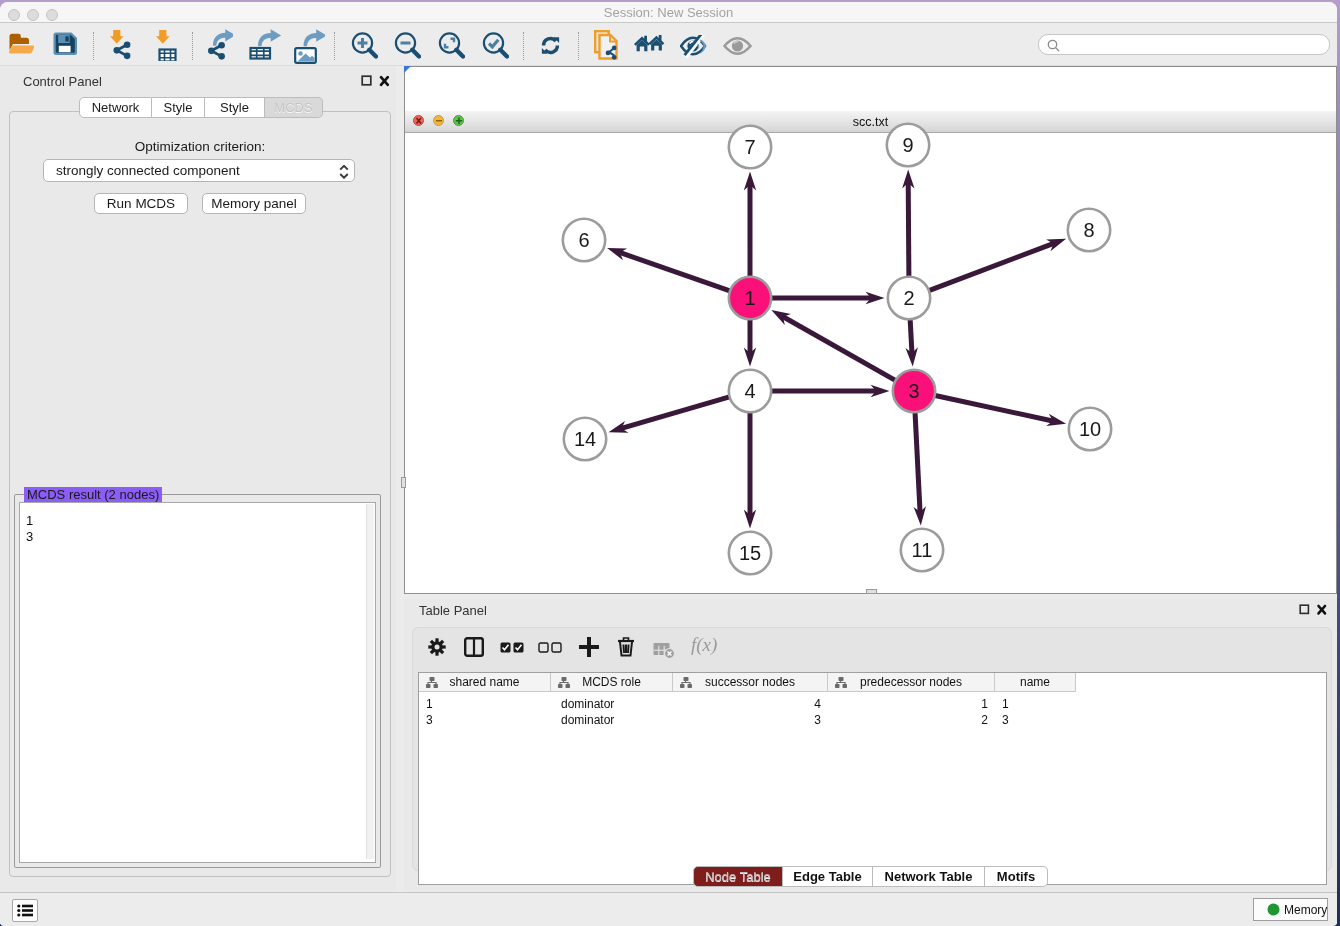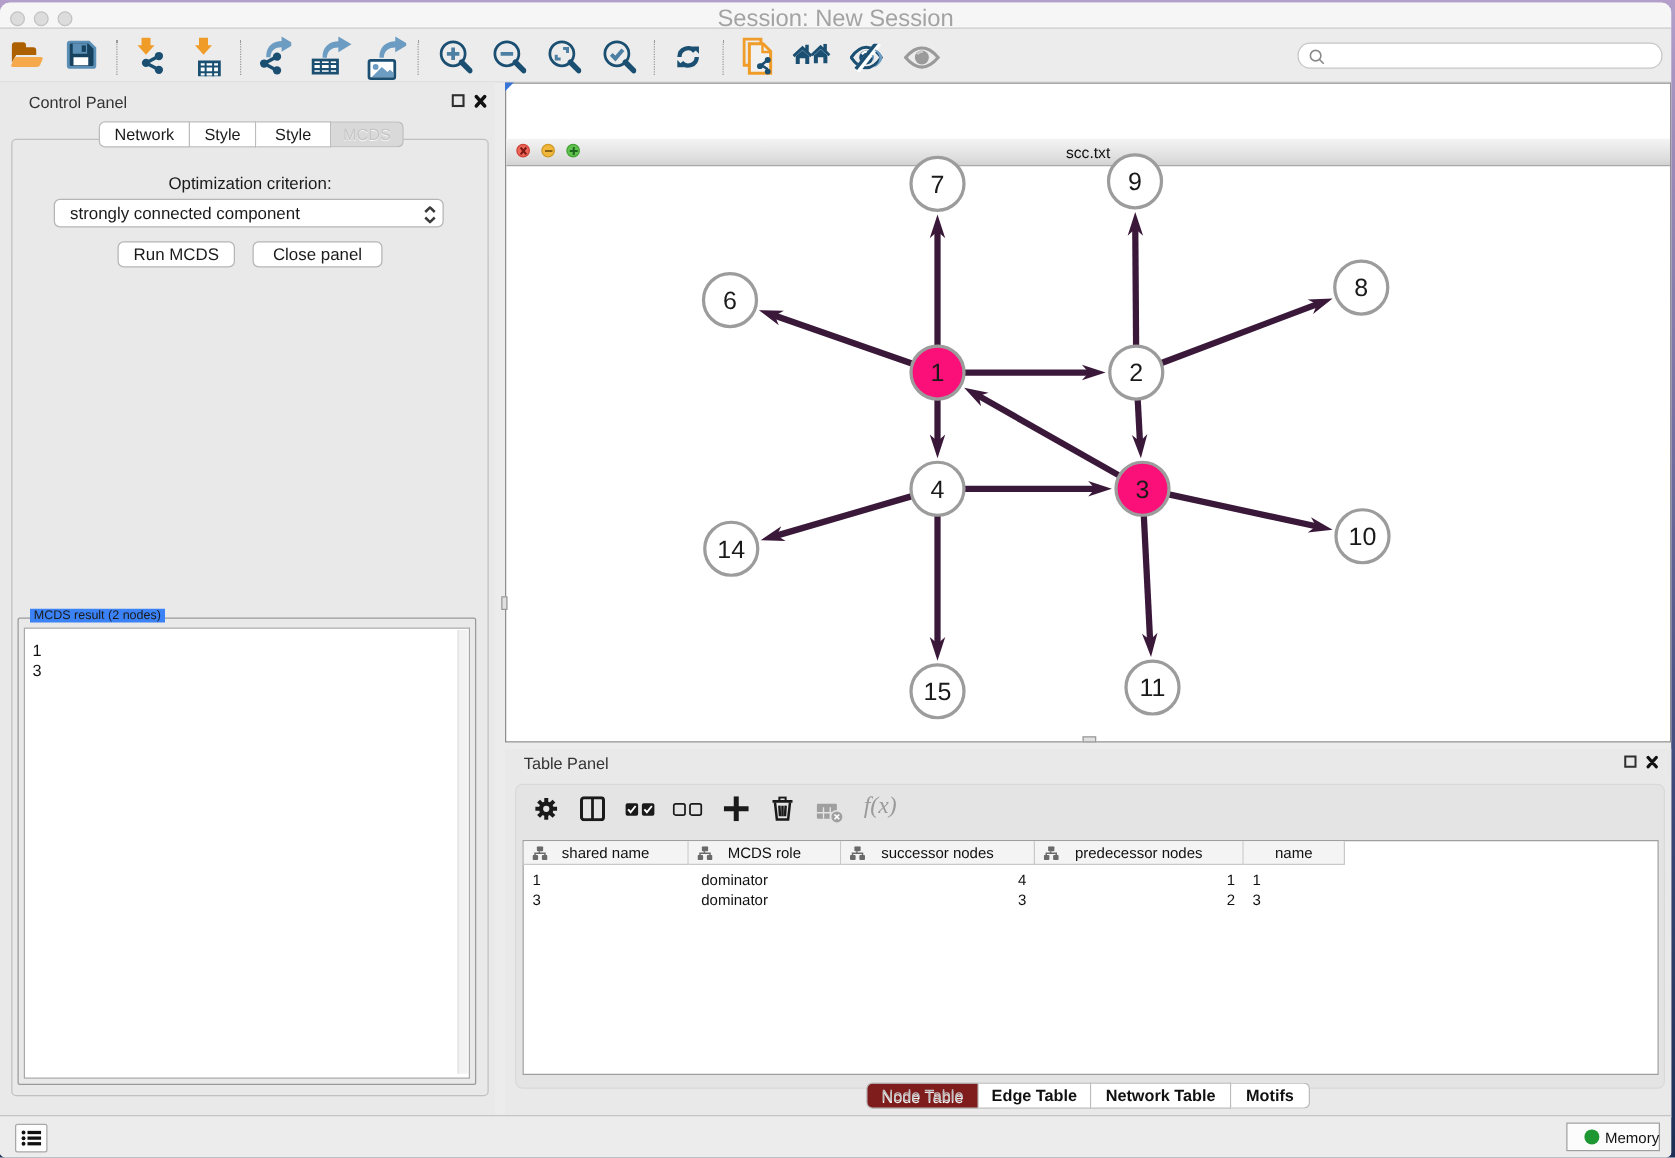--- a/index.html
+++ b/index.html
@@ -5,54 +5,54 @@
 * { margin:0; padding:0; box-sizing:border-box; }
 html,body { width:1340px; height:926px; overflow:hidden; }
 body { font-family:"Liberation Sans", sans-serif;
   background:linear-gradient(180deg,#b39fca 0%,#9d8cba 12%,#6f6d9e 40%,#3c4878 70%,#1d2f55 100%); }
 #win { position:absolute; left:0; top:2px; width:1337px; height:924px;
   border-radius:8px 8px 4px 4px; background:#ececec; overflow:hidden; }
 .abs { position:absolute; }
 
 #titlebar { position:absolute; left:0; top:0; width:100%; height:21px; background:#f6f6f6; border-bottom:1px solid #c9c9c9; }
 .tl { position:absolute; top:7px; width:12px; height:12px; border-radius:50%; background:#dcdcdc; border:1px solid #c3c3c3; }
-#title { position:absolute; top:3px; left:0; width:100%; text-align:center; font-size:19px; color:#a3a3a3; }
+#title { position:absolute; top:3px; left:0; width:100%; text-align:center; font-size:13px; color:#a3a3a3; }
 
 #toolbar { position:absolute; left:0; top:23px; width:100%; height:41px; background:#ececec; border-bottom:1px solid #dcdcdc; }
 .tbsep { position:absolute; top:7px; height:28px; width:1px; border-left:1px dotted #9a9a9a; }
 .ticon { position:absolute; top:6px; }
 #searchbox { position:absolute; left:1038px; top:9px; width:292px; height:21px; background:#fff; border:1px solid #c6c6c6; border-radius:10px; }
 
 #cpanel { position:absolute; left:0; top:64px; width:396px; height:828px; background:#e9e9e9; }
 #cphead { position:absolute; left:23px; top:8px; font-size:13px; color:#333; }
 #cptabs { position:absolute; left:79px; top:31px; height:21px; display:flex; }
 .cptab { font-size:13px; color:#1a1a1a; background:#fff; border:1px solid #bcbcbc; border-left:none; padding:2px 0 0 0; text-align:center; height:21px; }
 .cptab:first-child { border-left:1px solid #bcbcbc; border-radius:5px 0 0 5px; }
 .cptab.last { border-radius:0 5px 5px 0; }
 .cptab.dis { background:#d9d9d9; color:#c6c6c6; text-shadow:0 1px 0 #f5f5f5; }
 #cpbody { position:absolute; left:9px; top:45px; width:382px; height:766px; border:1.5px solid #c0c0c0; border-radius:4px; background:#e9e9e9; }
 #optlabel { position:absolute; left:0; top:28px; width:100%; text-align:center; font-size:13.5px; color:#1a1a1a; }
 #dropdown { position:absolute; left:34px; top:48px; width:312px; height:23px; background:#fff; border:1px solid #b5b5b5; border-radius:5px; font-size:13.5px; color:#1a1a1a; line-height:22px; padding-left:12px; }
 .btn { position:absolute; top:82px; height:21px; background:#fff; border:1px solid #b5b5b5; border-radius:5px; font-size:13.5px; color:#1a1a1a; text-align:center; line-height:19px; }
 #mcdsbox { position:absolute; left:5px; top:383px; width:367px; height:374px; border:1px solid #9a9a9a; border-radius:2px; }
-#mcdslegend { position:absolute; left:9px; top:-8px; background:#3b82f6; padding:0 3px; font-size:10px; color:#1a1a1a; }
+#mcdslegend { position:absolute; left:9px; top:-8px; background:#8b5cf6; padding:0 3px; font-size:13px; color:#1a1a1a; }
 #mcdstext { position:absolute; left:4px; top:7px; right:4px; bottom:4px; background:#fff; border:1px solid #a8a8a8; font-size:13px; color:#111; padding:10px 0 0 6px; line-height:16px; }
 #mcdsscroll { position:absolute; right:1px; top:1px; width:8px; height:99%; background:#f2f2f2; border-left:1px solid #e0e0e0; }
 
 #netwin { position:absolute; left:404px; top:64px; width:933px; height:528px; border:1px solid #8e8e8e; background:#fff; }
 #nettitle { position:absolute; left:0; top:0; width:100%; height:22px; background:linear-gradient(180deg,#f4f4f4,#dcdcdc 80%,#d2d2d2); border-bottom:1px solid #a9a9a9;margin-top:44px; }
 #nettitle .txt { position:absolute; top:4px; width:100%; text-align:center; font-size:12.5px; color:#111; }
 .mac { position:absolute; top:4px; width:11px; height:11px; border-radius:50%; }
 #netcanvas { position:absolute; left:0; top:21px; }
 
 #tpanel { position:absolute; left:404px; top:597px; width:936px; height:295px; background:#e9e9e9; }
 #tphead { position:absolute; left:15px; top:4px; font-size:13px; color:#333; }
 #tcontainer { position:absolute; left:8px; top:28px; right:8px; height:244px; background:#e4e4e4; border:1px solid #d9d9d9; border-radius:6px; }
 #tptools { position:absolute; left:15px; top:34px; right:14px; height:34px; }
-#ttable { position:absolute; left:14px; top:73px; right:13px; height:188px; background:#fff; border:1px solid #9f9f9f; }
+#ttable { position:absolute; left:14px; top:73px; right:13px; height:213px; background:#fff; border:1px solid #9f9f9f; }
 .thr { position:absolute; top:0; height:19px; background:#f4f4f4; border-right:1px solid #c9c9c9; border-bottom:1px solid #c9c9c9; font-size:12px; color:#111; text-align:center; line-height:18px; }
 .tcell { position:absolute; font-size:12px; color:#111; }
 #tptabs { position:absolute; left:289px; top:267px; height:21px; display:flex; }
 .tptab { font-size:13px; color:#111; background:#fff; border:1px solid #bcbcbc; border-left:none; padding:2px 0 0 0; text-align:center; height:21px; font-weight:bold; }
 .tptab:first-child { border-left:1px solid #bcbcbc; border-radius:5px 0 0 5px; }
 .tptab.last { border-radius:0 5px 5px 0; }
 .tptab.dis { background:#7f1d1d; color:#c2c2c2; text-shadow:0 1px 0 #f2f2f2; font-weight:normal; }
 
 #statusbar { position:absolute; left:0; top:890px; width:100%; height:32px; background:#ececec; border-top:1px solid #c4c4c4; }
 #listbtn { position:absolute; left:12px; top:6px; width:26px; height:23px; background:#fdfdfd; border:1px solid #a8a8a8; border-radius:2px; }
@@ -238,21 +238,21 @@
       <div id="optlabel">Optimization criterion:</div>
       <div id="dropdown">strongly connected component
         <svg width="10" height="14" style="position:absolute;right:5px;top:5px;" viewBox="0 0 10 14">
             <g fill="none" stroke="#3a3a3a" stroke-width="2">
               <path d="M1.2,4.6 L5,0.9 L8.8,4.6"></path>
               <path d="M1.2,9 L5,12.7 L8.8,9"></path>
             </g>
           </svg>
       </div>
       <div class="btn" style="left:85px;width:94px;">Run MCDS</div>
-      <div class="btn" style="left:193px;width:104px;">Close panel</div>
+      <div class="btn" style="left:193px;width:104px;">Memory panel</div>
       <div id="mcdsbox">
         <div id="mcdslegend">MCDS result (2 nodes)</div>
         <div id="mcdstext">1<br>3<div id="mcdsscroll"></div></div>
       </div>
     </div>
   </div>
   <div id="netwin">
     <div style="position:absolute;left:-1px;top:-1px;width:0;height:0;border-top:7px solid #3875d7;border-right:7px solid transparent;"></div>
     <div style="position:absolute;left:-4px;top:410px;width:5px;height:11px;background:#e0e0e0;border:1px solid #9a9a9a;"></div>
     <div style="position:absolute;left:461px;bottom:-1px;width:11px;height:5px;background:#e0e0e0;border:1px solid #9a9a9a;"></div>

